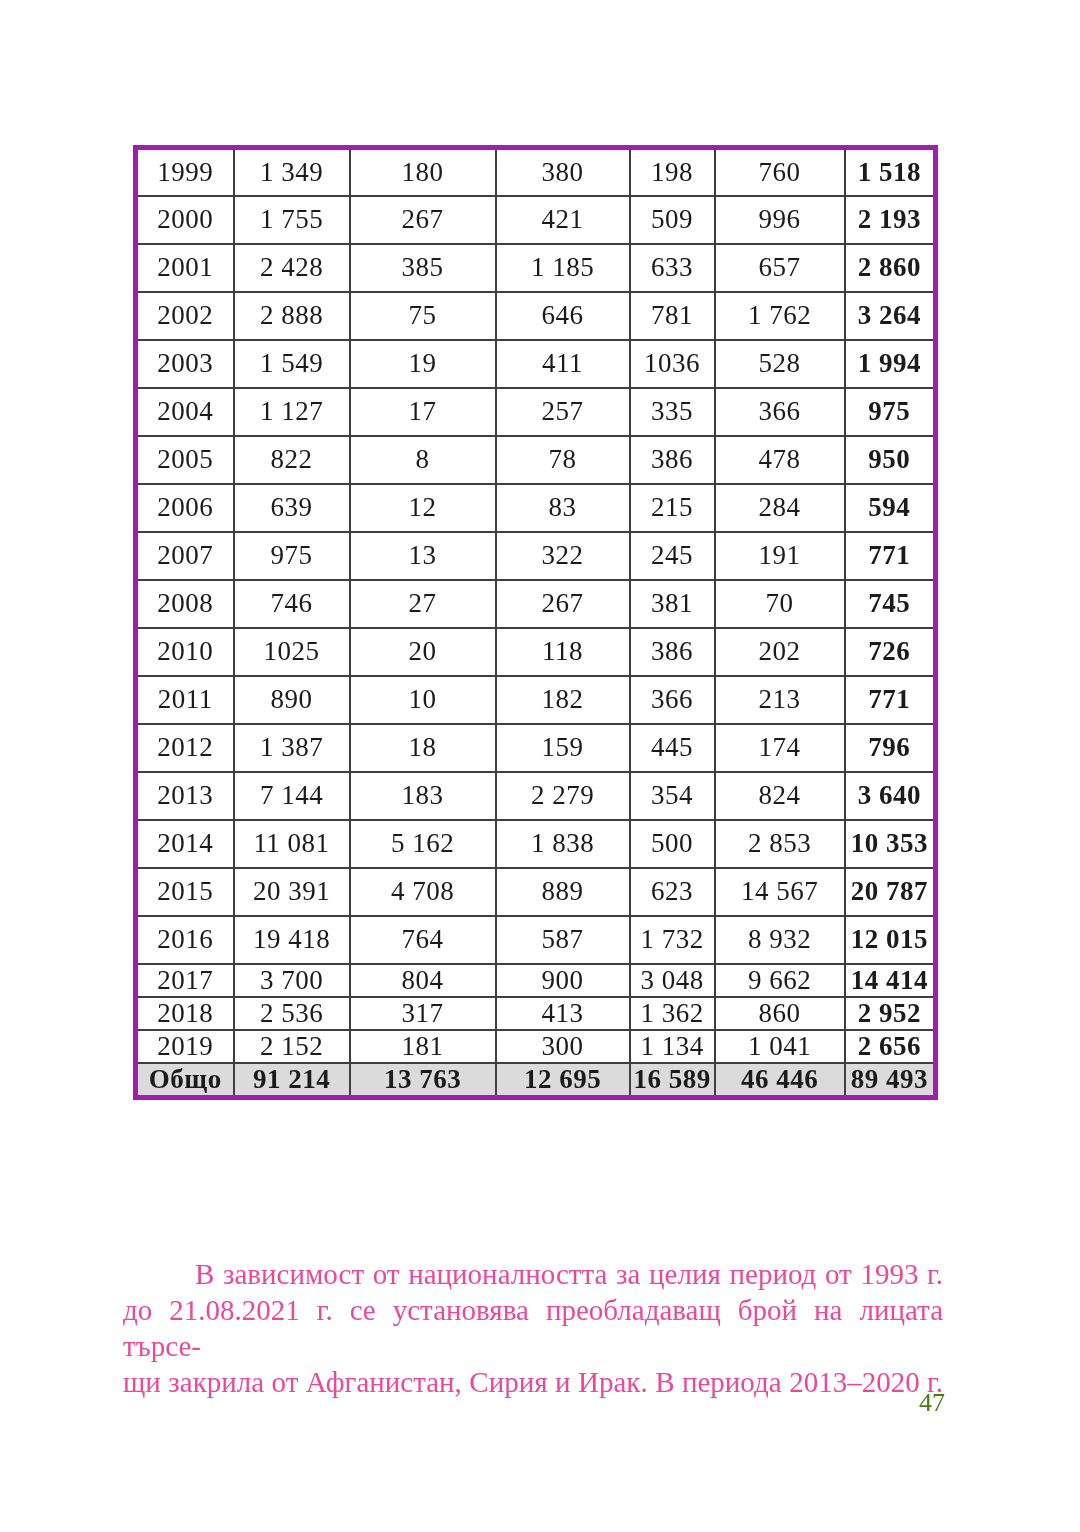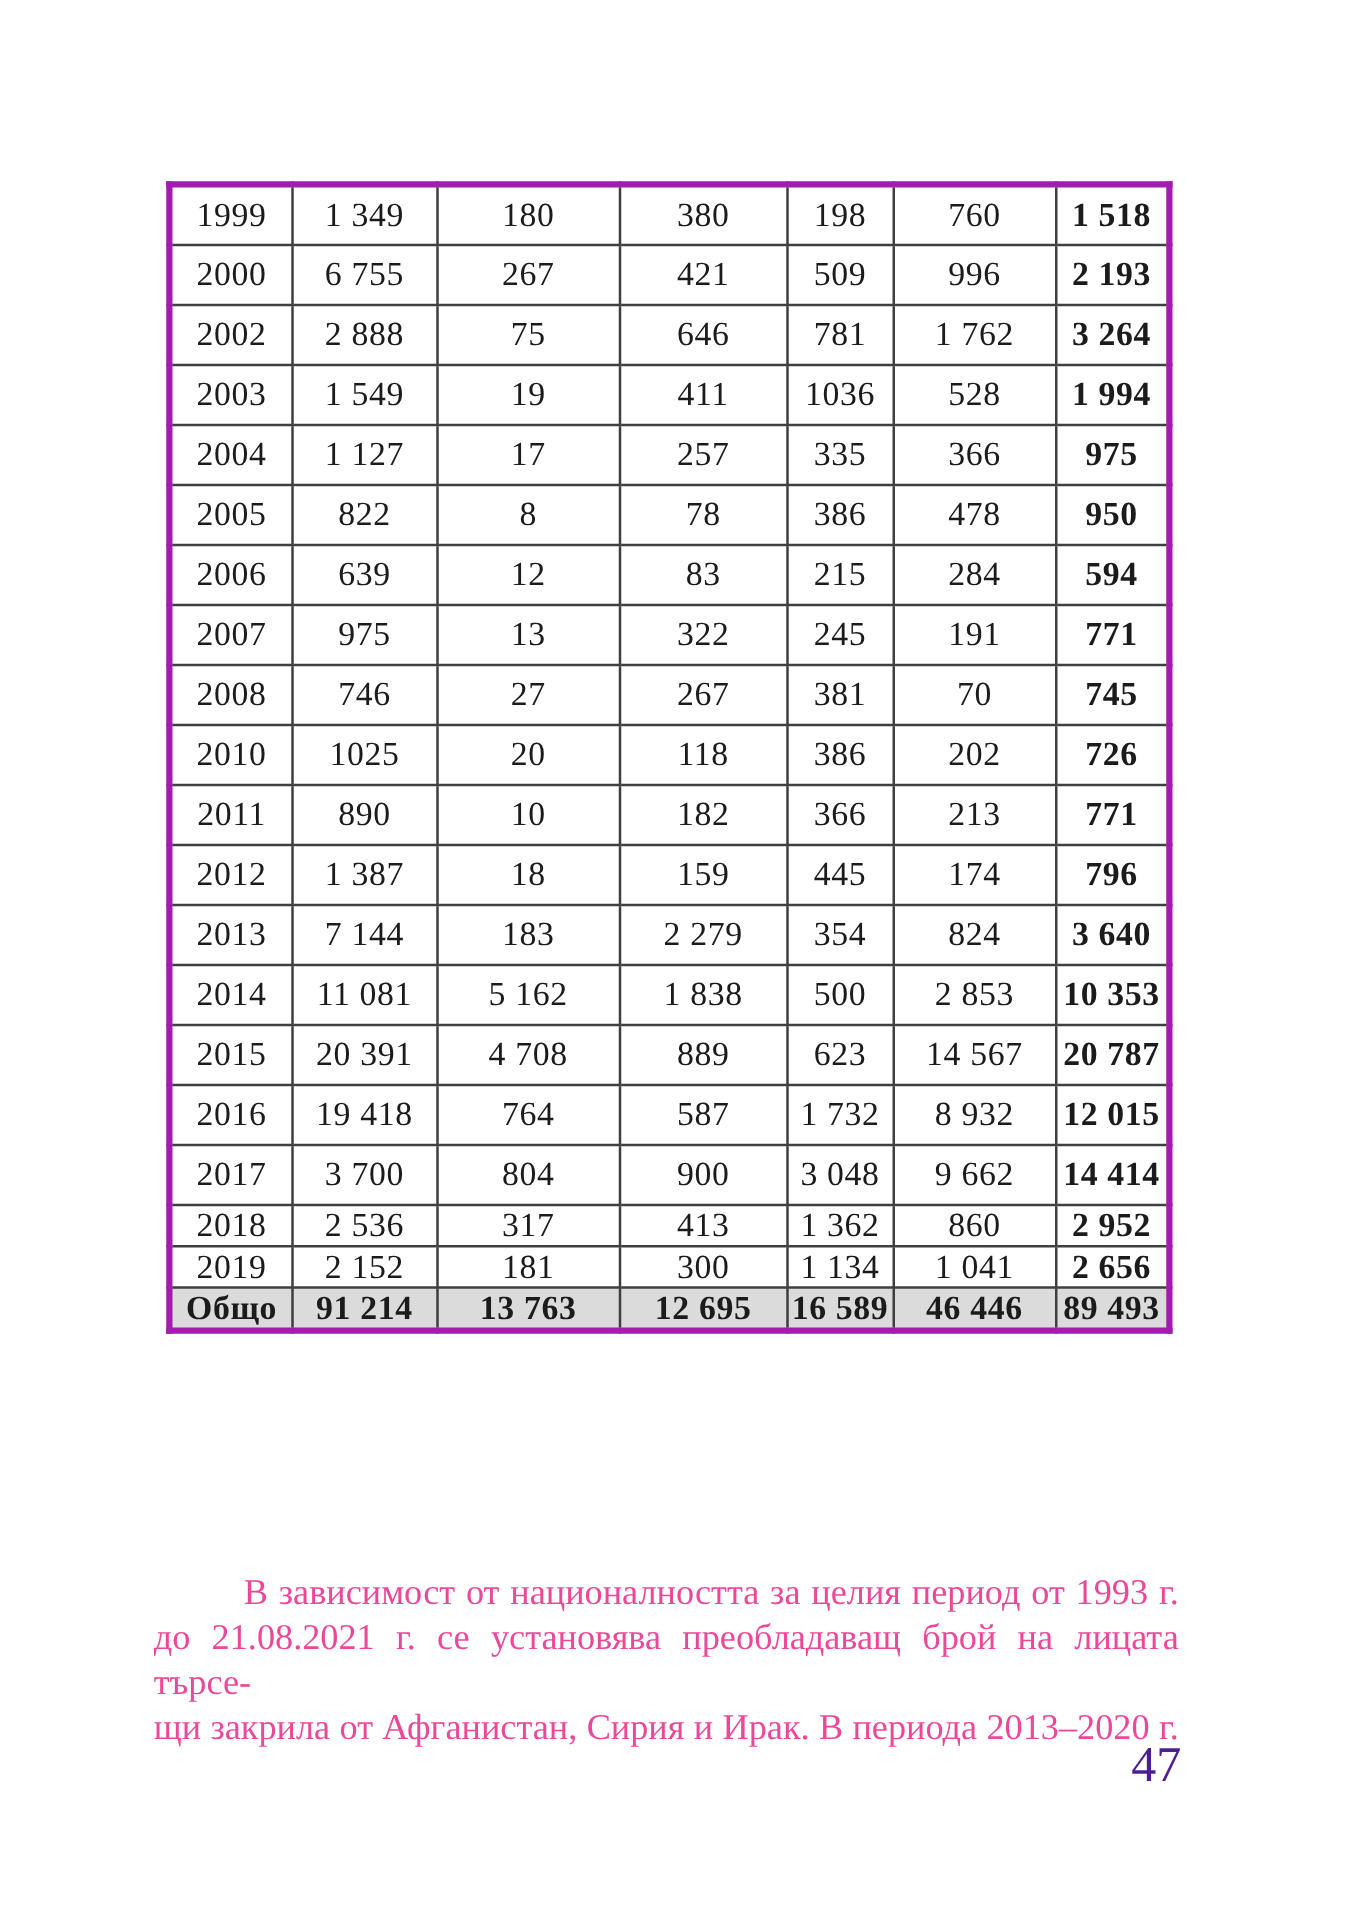--- a/index.html
+++ b/index.html
@@ -54,22 +54,22 @@
     text-align-last: justify;
     -moz-text-align-last: justify;
     white-space: normal;
   }
   .paragraph .line.indent { padding-left: 72px; }
 
   .page-number {
     position: absolute;
     top: 1388px;
     right: 135px;
-    font-size: 40px;
-    color: #4c1d95;
+    font-size: 26px;
+    color: #4d7c0f;
     margin-left: 26px;
   }
 </style>
 </head>
 <body>
 
 <div class="page">
 
   <table class="data-table">
     <colgroup>
@@ -86,26 +86,35 @@
           <td>1999</td>
           <td>1 349</td>
           <td>180</td>
           <td>380</td>
           <td>198</td>
           <td>760</td>
           <td class="col-total">1 518</td>
         </tr>
         <tr>
           <td>2000</td>
-          <td>6 755</td>
+          <td>1 755</td>
           <td>267</td>
           <td>421</td>
           <td>509</td>
           <td>996</td>
           <td class="col-total">2 193</td>
+        </tr>
+        <tr>
+          <td>2001</td>
+          <td>2 428</td>
+          <td>385</td>
+          <td>1 185</td>
+          <td>633</td>
+          <td>657</td>
+          <td class="col-total">2 860</td>
         </tr>
         <tr>
           <td>2002</td>
           <td>2 888</td>
           <td>75</td>
           <td>646</td>
           <td>781</td>
           <td>1 762</td>
           <td class="col-total">3 264</td>
         </tr>

